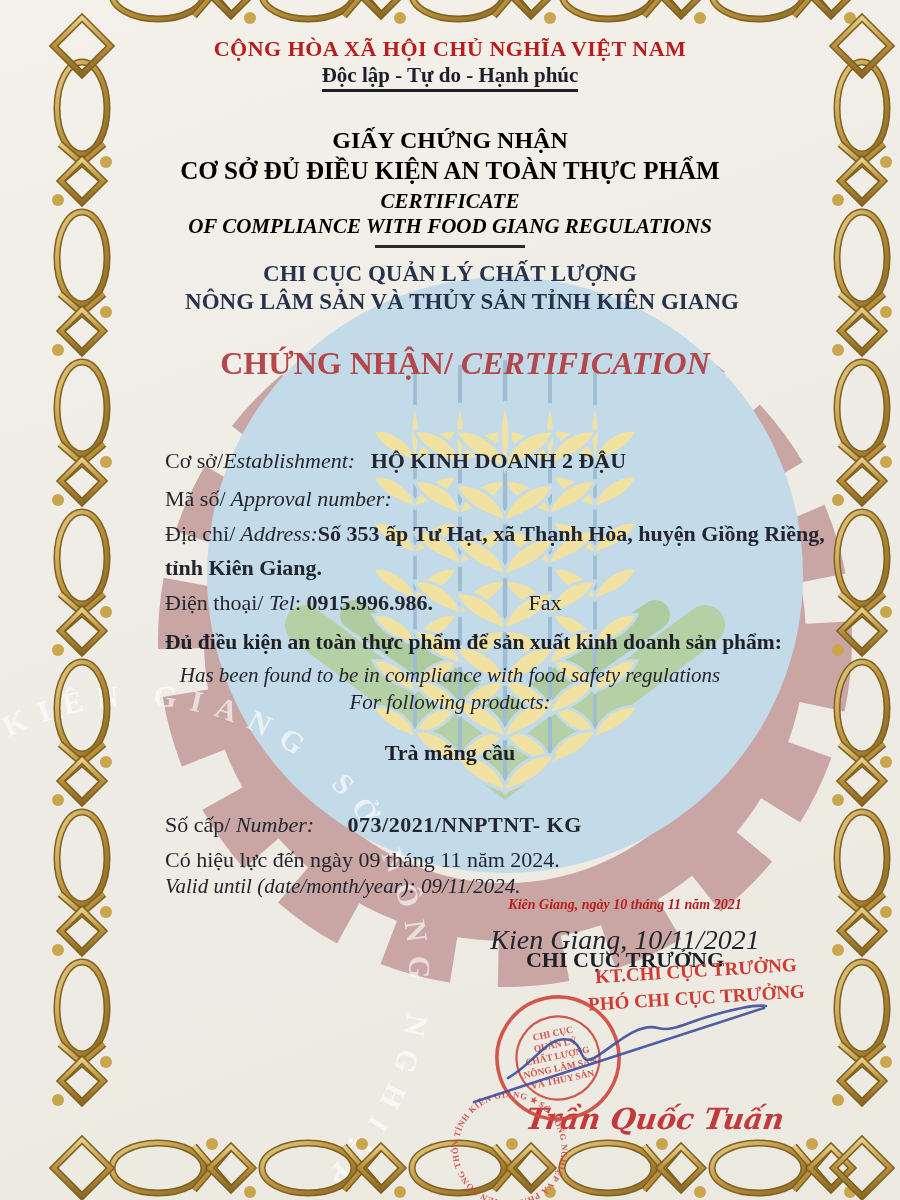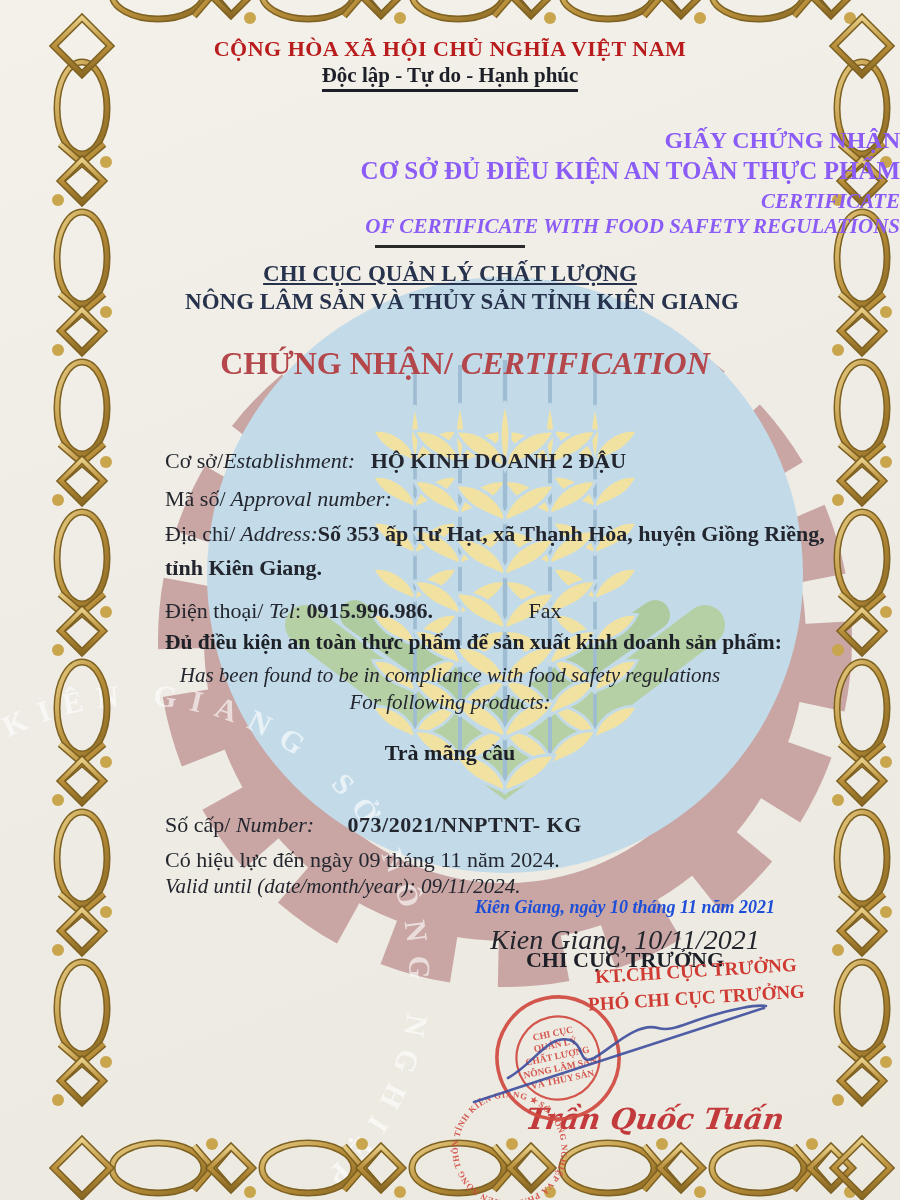--- a/index.html
+++ b/index.html
@@ -8,21 +8,21 @@
     background:#f1eee7;
     font-family:"Liberation Serif", serif;
     color:#1e2026;
   }
   #paper{
     position:absolute;inset:0;
     background:linear-gradient(160deg,#f4f1ea 0%,#efece5 45%,#ece9e1 100%);
   }
   .layer{position:absolute;inset:0;}
   .line{position:absolute;left:0;right:0;text-align:center;white-space:nowrap;}
-  .vi-red{color:#8b5cf6;font-weight:bold;text-align:right;}
+  .vi-red{color:#000000;font-weight:bold;}
   .navy{color:#27324c;font-weight:bold;}
   .it{font-style:italic;}
   .b{font-weight:bold;}
   .field{position:absolute;left:165px;right:60px;text-align:left;font-size:22px;white-space:nowrap;color:#23262e;}
   .sep-bar{position:absolute;left:375px;width:150px;height:3px;background:#2a2a2a;}
   .overprint{position:absolute;color:#cf3b33;font-weight:bold;white-space:nowrap;transform:rotate(-3.5deg);}
   svg text{font-family:"Liberation Serif", serif;}
 </style>
 </head>
 <body>
@@ -154,24 +154,24 @@
 </svg>
 
 <div class="line" style="top:36px;font-size:22px;font-weight:bold;letter-spacing:0.5px;color:#b91c1c;">CỘNG HÒA XÃ HỘI CHỦ NGHĨA VIỆT NAM</div>
 <div class="line" style="top:63px;">
   <span style="font-size:21px;font-weight:bold;color:#1c1f27;border-bottom:3px solid #1c1f27;padding-bottom:2px;">Độc lập - Tự do - Hạnh phúc</span>
 </div>
 
 <div class="line vi-red" style="top:127px;font-size:24px;">GIẤY CHỨNG NHẬN</div>
 <div class="line vi-red" style="top:157px;font-size:25px;">CƠ SỞ ĐỦ ĐIỀU KIỆN AN TOÀN THỰC PHẨM</div>
 <div class="line vi-red it" style="top:189px;font-size:21px;">CERTIFICATE</div>
-<div class="line vi-red it" style="top:214px;font-size:21px;">OF CERTIFICATE WITH FOOD SAFETY REGULATIONS</div>
+<div class="line vi-red it" style="top:214px;font-size:21px;">OF COMPLIANCE WITH FOOD GIANG REGULATIONS</div>
 <div class="sep-bar" style="top:245px;"></div>
 
-<div class="line navy" style="top:261px;font-size:23px;text-decoration:underline;">CHI CỤC QUẢN LÝ CHẤT LƯỢNG</div>
+<div class="line navy" style="top:261px;font-size:23px;">CHI CỤC QUẢN LÝ CHẤT LƯỢNG</div>
 <div class="line navy" style="top:289px;font-size:23px;padding-left:24px;">NÔNG LÂM SẢN VÀ THỦY SẢN TỈNH KIÊN GIANG</div>
 
 <div class="line" style="top:345px;font-size:32px;font-weight:bold;color:#b3474b;padding-left:30px;">
   <span>CHỨNG NHẬN/</span><span class="it"> CERTIFICATION</span>
 </div>
 
 <div class="field" style="top:448px;">
   <span>Cơ sở/</span><span class="it">Establishment:</span>
   <span class="b" style="margin-left:10px;">HỘ KINH DOANH 2 ĐẬU</span>
 </div>
@@ -179,39 +179,39 @@
 <div class="field" style="top:486px;">
   <span>Mã số/</span><span class="it"> Approval number:</span>
   <span class="b"></span>
 </div>
 
 <div class="field" style="top:521px;">
   <span>Địa chỉ/</span><span class="it"> Address:</span><span class="b">Số 353 ấp Tư Hạt, xã Thạnh Hòa, huyện Giồng Riềng,</span>
 </div>
 <div class="field b" style="top:555px;">tỉnh Kiên Giang.</div>
 
-<div class="field" style="top:590px;margin-top:8px;">
+<div class="field" style="top:590px;">
   <span>Điện thoại/</span><span class="it"> Tel</span><span>: </span><span class="b">0915.996.986.</span>
   <span style="margin-left:90px;">Fax</span>
 </div>
 
 <div class="field b" style="top:630px;font-size:21.5px;color:#1d2027;">Đủ điều kiện an toàn thực phẩm để sản xuất kinh doanh sản phẩm:</div>
 <div class="line it" style="top:663px;font-size:21px;color:#23262e;">Has been found to be in compliance with food safety regulations</div>
 <div class="line it" style="top:690px;font-size:21px;color:#23262e;">For following products:</div>
 
 <div class="line b" style="top:740px;font-size:22px;color:#1d2027;">Trà mãng cầu</div>
 
 <div class="field" style="top:812px;">
   <span>Số cấp/</span><span class="it"> Number:</span>
   <span class="b" style="margin-left:28px;letter-spacing:0.5px;">073/2021/NNPTNT- KG</span>
 </div>
 <div class="field" style="top:847px;">Có hiệu lực đến ngày 09 tháng 11 năm 2024.</div>
 <div class="field it" style="top:874px;font-size:21px;">Valid until (date/month/year): 09/11/2024.</div>
 
-<div class="line it b" style="top:897px;left:370px;right:20px;font-size:18px;color:#1d4ed8;">Kiên Giang, ngày 10 tháng 11 năm 2021</div>
+<div class="line it b" style="top:897px;left:370px;right:20px;font-size:14px;color:#b91c1c;">Kiên Giang, ngày 10 tháng 11 năm 2021</div>
 <div class="line it" style="top:924px;left:370px;right:20px;font-size:28px;color:#22252c;">Kien Giang, 10/11/2021</div>
 <div class="line b" style="top:947px;left:370px;right:20px;font-size:22px;color:#1c1f27;">CHI CỤC TRƯỞNG</div>
 
 <div class="overprint" style="top:960px;left:595px;font-size:19px;">KT.CHI CỤC TRƯỞNG</div>
 <div class="overprint" style="top:987px;left:588px;font-size:19px;">PHÓ CHI CỤC TRƯỞNG</div>
 
 <div class="line b it" style="top:1102px;left:440px;right:30px;font-size:29px;color:#c23a3c;font-family:'DejaVu Serif',serif;transform:skewX(-8deg);">Trần Quốc Tuấn</div>
 
 <svg class="layer" width="900" height="1200" viewBox="0 0 900 1200" aria-hidden="true">
   <g transform="translate(558,1058) rotate(-12)" opacity="0.92">

